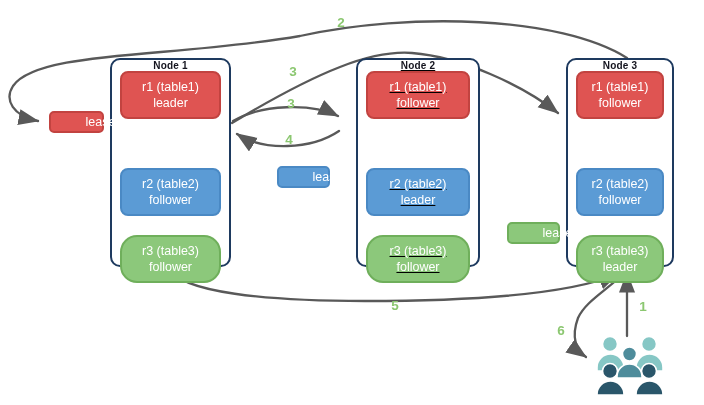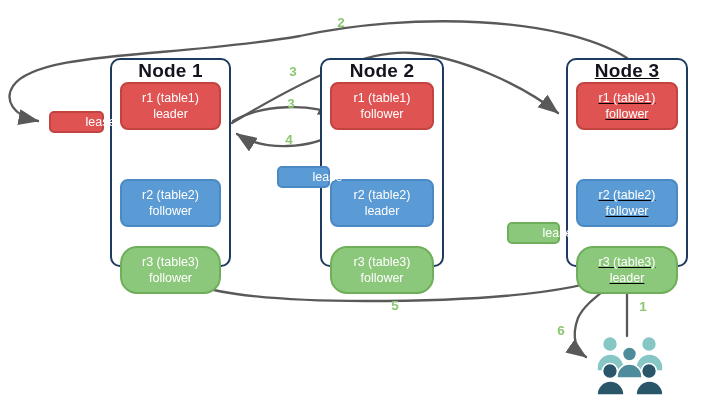--- a/index.html
+++ b/index.html
@@ -7,24 +7,24 @@
   #canvas{position:relative;width:704px;height:405px;background:#fff;overflow:hidden;}
 
   
   #arrows{position:absolute;left:0;top:0;width:704px;height:405px;}
 
   
   .node{position:absolute;top:58px;height:209px;background:#fff;
         border:2px solid var(--node_border);border-radius:10px;box-sizing:border-box;
         display:flex;flex-direction:column;}
   #node1{left:110px;width:121px;}
-  #node2{left:320px;width:124px;}
-  #node3{left:566px;width:122px;text-decoration:underline;}
+  #node2{left:356px;width:124px;text-decoration:underline;}
+  #node3{left:566px;width:108px;}
   .node-title{height:37px;display:flex;align-items:center;justify-content:center;
-        font-size:19px;font-weight:bold;color:var(--title_text);letter-spacing:.2px;border-radius:12px;}
+        font-size:10px;font-weight:bold;color:var(--title_text);letter-spacing:.2px;border-radius:12px;}
   .replicas{display:flex;flex-direction:column;gap:19px;padding:0 8px;}
   .replica{height:48px;border-radius:8px;box-sizing:border-box;border:2px solid;
         display:flex;flex-direction:column;align-items:center;justify-content:center;
         color:#fff;font-size:12.5px;line-height:1.28;text-align:center;}
   .replica[data-color="red"]{background:var(--red_fill);border-color:var(--red_border);}
   .replica[data-color="blue"]{background:var(--blue_fill);border-color:var(--blue_border);margin-top:30px;}
   .replica[data-color="green"]{background:var(--green_fill);border-color:var(--green_border);border-radius:17px;}
 
   
   .lease{position:absolute;border-radius:5px;border:2px solid;box-sizing:border-box;

